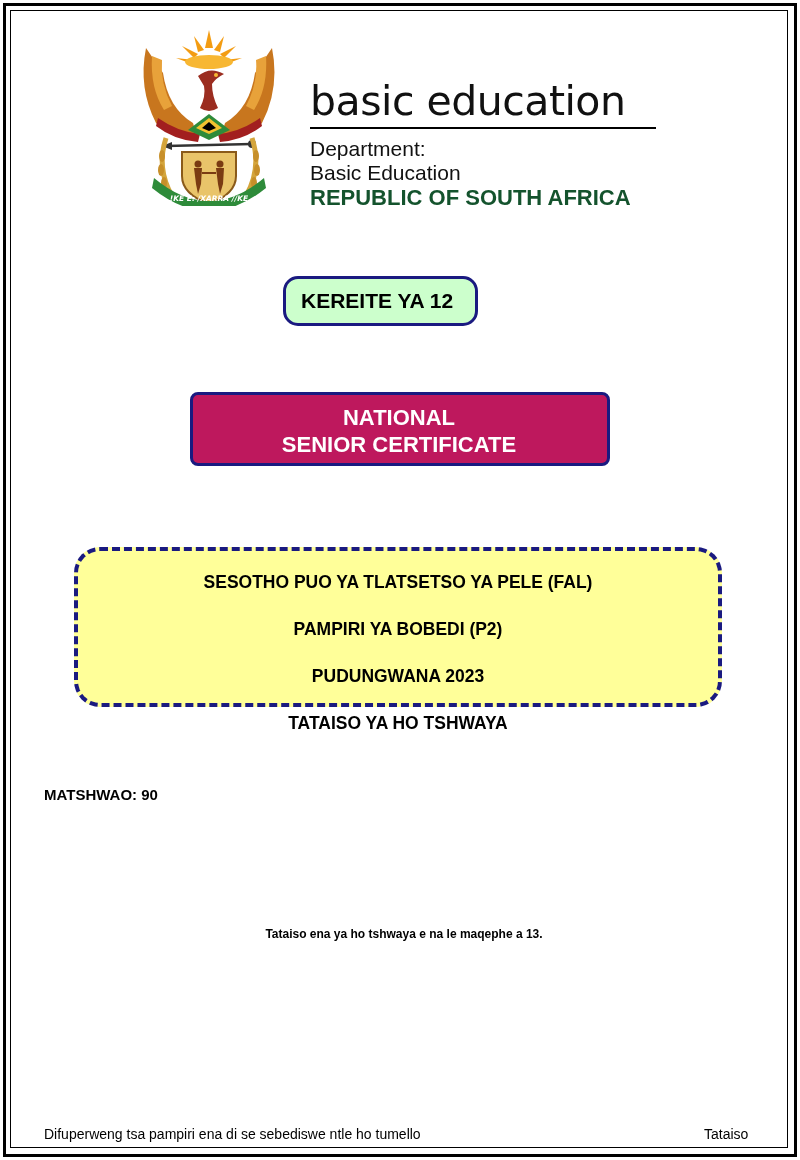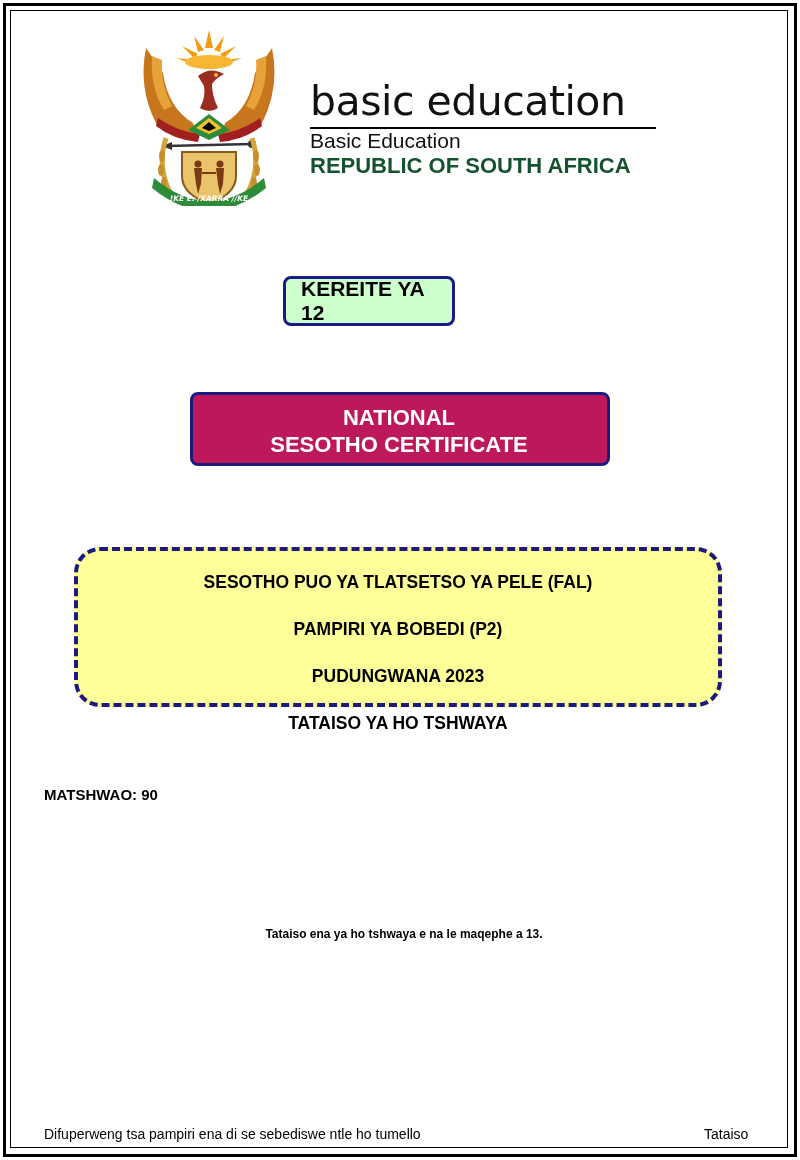--- a/index.html
+++ b/index.html
@@ -9,21 +9,21 @@
   .page-border-inner { position: absolute; left: 10px; top: 10px; width: 778px; height: 1138px; border: 1px solid #000; box-sizing: border-box; }
 
   .crest { position: absolute; left: 138px; top: 28px; width: 142px; height: 178px; font-weight: bold; }
 
   .logo-text { position: absolute; left: 310px; top: 78px; width: 348px; }
   .logo-brand { font-family: "DejaVu Sans", sans-serif; font-size: 41px; font-weight: normal; letter-spacing: -0.5px; line-height: 46px; color: #111; }
   .logo-rule { height: 2px; background: #000; margin-top: 3px; width: 346px; }
   .logo-dept { font-size: 21px; line-height: 24px; margin-top: 8px; color: #111; }
   .logo-country { font-size: 22px; font-weight: bold; line-height: 26px; color: #14532d; }
 
-  .grade-box { position: absolute; left: 283px; top: 276px; width: 172px; height: 50px; background: #ccffcc; border: 3px solid #1a1a80; border-radius: 8px; box-sizing: border-box; display: flex; align-items: center; }
+  .grade-box { position: absolute; left: 283px; top: 276px; width: 195px; height: 50px; background: #ccffcc; border: 3px solid #1a1a80; border-radius: 15px; box-sizing: border-box; display: flex; align-items: center; }
   .grade-box span { font-size: 21px; font-weight: bold; padding-left: 15px; }
 
   .nsc-box { position: absolute; left: 190px; top: 392px; width: 420px; height: 74px; background: #be185d; border: 3px solid #1a1a80; border-radius: 8px; box-sizing: border-box; color: #fff; text-align: center; }
   .nsc-box .l1 { position: absolute; left: 0; right: 0; top: 10px; font-size: 22px; font-weight: bold; margin-left: -2px; }
   .nsc-box .l2 { position: absolute; left: 0; right: 0; top: 37px; font-size: 22px; font-weight: bold; margin-left: -2px; }
 
   .subject-box { position: absolute; left: 74px; top: 547px; width: 648px; height: 160px; background: #ffff99; border: 4px dashed #1a1a80; border-radius: 26px; box-sizing: border-box; }
   .subject-box .line { position: absolute; left: 0; right: 0; text-align: center; font-size: 19px; font-weight: bold; transform: scaleX(0.92); }
   .subject-box .ln1 { top: 20px; }
   .subject-box .ln2 { top: 67px; }
@@ -95,31 +95,32 @@
     </g>
 
     <path d="M16 150 Q71 196 126 150 L128 160 Q71 206 14 160 Z" fill="#2e8b3a"></path>
     <text x="71" y="173" font-size="7.5" fill="#ffffff" text-anchor="middle" font-family="DejaVu Sans, sans-serif" font-style="italic">!KE E: /XARRA //KE</text>
   </svg>
 </div>
 
 <div class="logo-text">
   <div class="logo-brand">basic education</div>
   <div class="logo-rule"></div>
+  <div class="logo-dept">Department:</div>
   <div class="logo-dept" style="margin-top:0">Basic Education</div>
   <div class="logo-country">REPUBLIC OF SOUTH AFRICA</div>
 </div>
 
 <div class="grade-box">
   <span>KEREITE YA 12</span>
 </div>
 
 <div class="nsc-box">
   <div class="l1">NATIONAL</div>
-  <div class="l2">SESOTHO CERTIFICATE</div>
+  <div class="l2">SENIOR CERTIFICATE</div>
 </div>
 
 <div class="subject-box">
   <div class="line ln1">SESOTHO PUO YA TLATSETSO YA PELE (FAL)</div>
   <div class="line ln2">PAMPIRI YA BOBEDI (P2)</div>
   <div class="line ln3">PUDUNGWANA 2023</div>
   <div class="line ln4">TATAISO YA HO TSHWAYA</div>
 </div>
 
 <div class="marks">MATSHWAO: 90</div>

